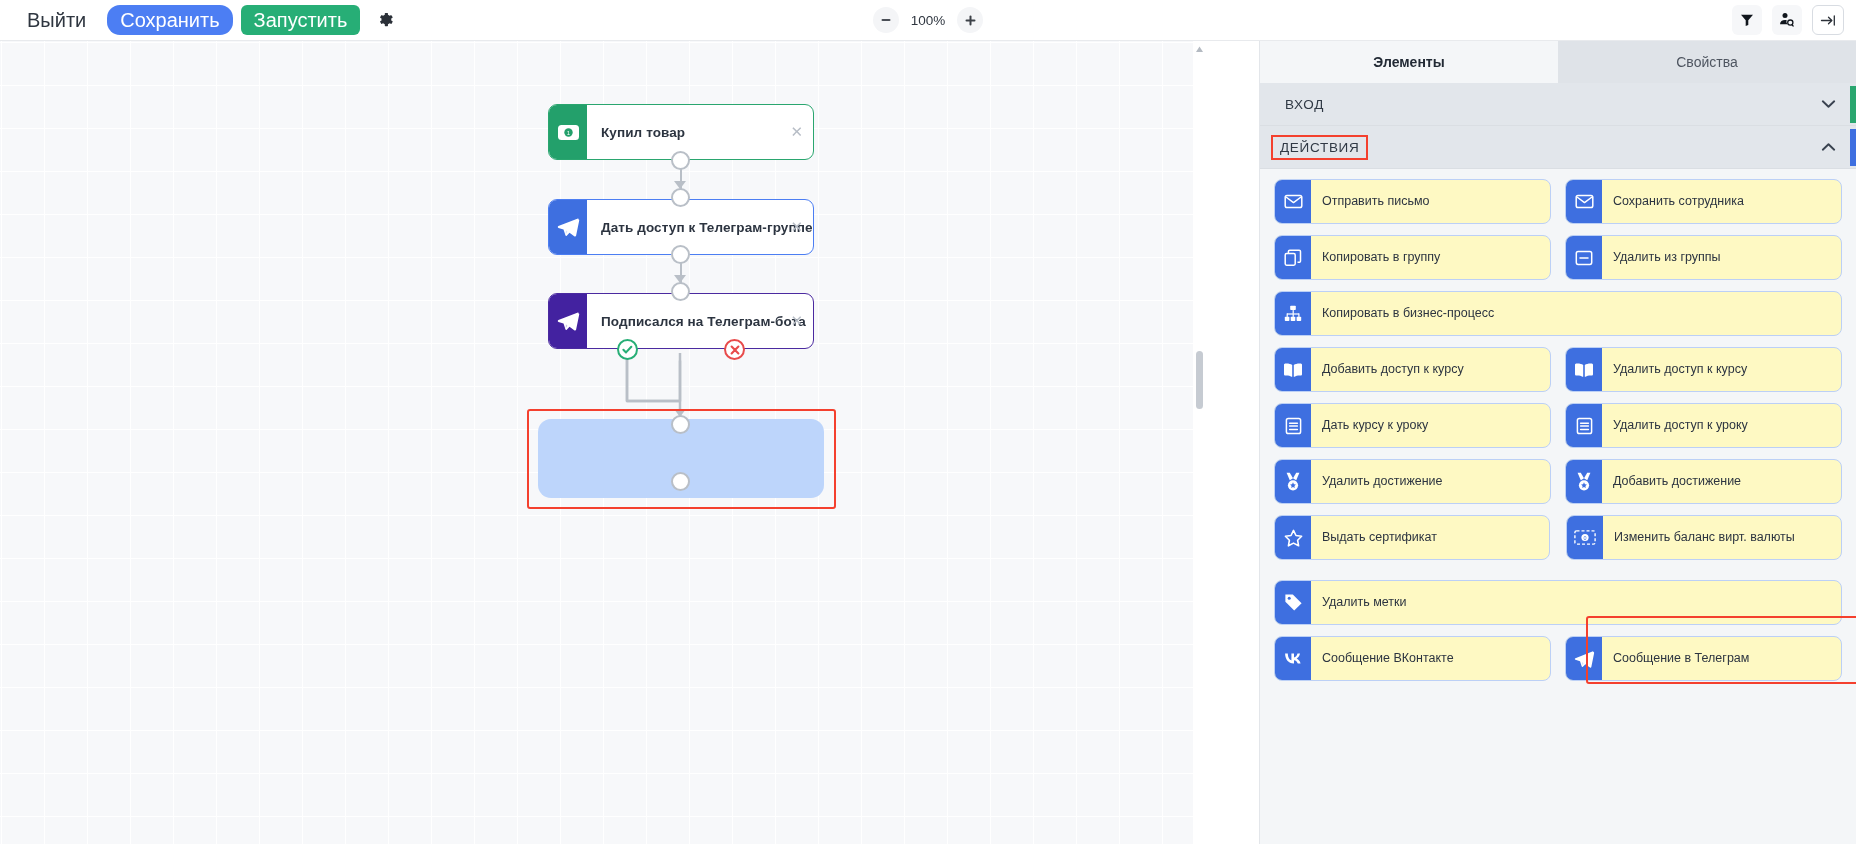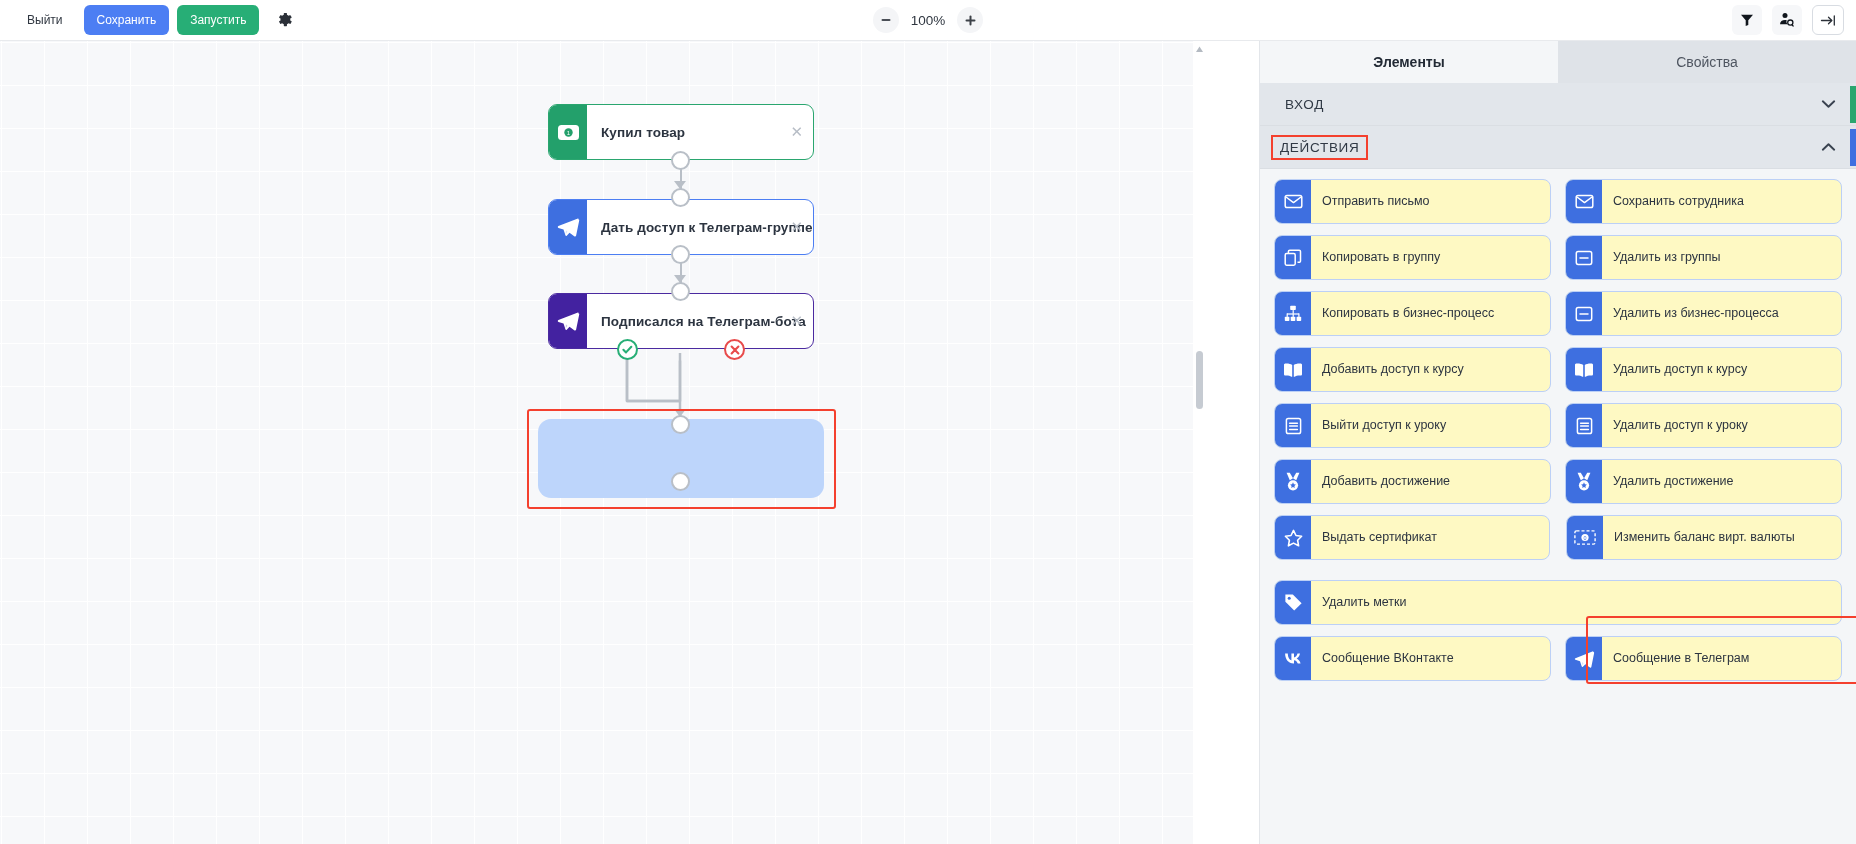--- a/index.html
+++ b/index.html
@@ -16,26 +16,26 @@
     position: absolute; left: 0; top: 0;
     width: 1856px; height: 41px;
     background: #ffffff;
     border-bottom: 1px solid #e8eaed;
     display: flex; align-items: center;
     z-index: 50;
   }
   .tb-left { display: flex; align-items: center; gap: 8px; padding-left: 14px; }
   .tb-btn {
     height: 30px; border-radius: 6px; border: none;
-    font-size: 12px; font-family: inherit; cursor: pointer;
+    font-size: 20px; font-family: inherit; cursor: pointer;
     display: flex; align-items: center; justify-content: center;
     padding: 0 13px; white-space: nowrap;
   }
   .tb-exit   { background: #ffffff; color: #2f3640; }
-  .tb-save   { background: #4c7ef3; color: #ffffff; }
+  .tb-save   { background: #4c7ef3; color: #ffffff; border-radius: 13px; }
   .tb-run    { background: #27ae76; color: #ffffff; }
   .tb-gear {
     width: 32px; height: 30px; background: #ffffff; border: none;
     display: flex; align-items: center; justify-content: center;
     cursor: pointer; padding: 0; margin-left: 2px;
   }
 
   .tb-center {
     position: absolute; left: 50%; transform: translateX(-50%);
     display: flex; align-items: center; gap: 10px;
@@ -482,29 +482,20 @@
             <rect x="12.6" y="11.8" width="4.6" height="4.2" rx="0.8"></rect>
             <rect x="8.6" y="5.1" width="1.2" height="3.4"></rect>
             <rect x="3" y="8.4" width="12" height="1.2"></rect>
             <rect x="2.6" y="8.4" width="1.2" height="3.5"></rect>
             <rect x="8.6" y="8.4" width="1.2" height="3.5"></rect>
             <rect x="14.3" y="8.4" width="1.2" height="3.5"></rect>
           </svg>
         </div>
         <div class="card-txt">Копировать в бизнес-процесс</div>
       </div>
-      <div class="card">
-        <div class="card-ico">
-          <svg width="18" height="16" viewBox="0 0 18 16" fill="none" stroke="#ffffff" stroke-width="1.5" stroke-linejoin="round" stroke-linecap="round">
-            <rect x="1.3" y="1.6" width="15.4" height="12.8" rx="1.8"></rect>
-            <path d="M5 8h8"></path>
-          </svg>
-        </div>
-        <div class="card-txt">Удалить из бизнес-процесса</div>
-      </div>
     </div>
 
     <div class="card-row">
       <div class="card">
         <div class="card-ico">
           <svg width="20" height="16" viewBox="0 0 20 16" fill="#ffffff">
             <path d="M9.2 3.1C7.6 1.9 5.3 1.4 2.2 1.6c-.7.05-1.2.6-1.2 1.3v9.4c0 .75.63 1.33 1.36 1.28 2.6-.17 4.7.25 6 1.2h.84z"></path>
             <path d="M10.8 3.1c1.6-1.2 3.9-1.7 7-1.5.7.05 1.2.6 1.2 1.3v9.4c0 .75-.63 1.33-1.36 1.28-2.6-.17-4.7.25-6 1.2h-.84z"></path>
           </svg>
         </div>
@@ -522,21 +513,21 @@
     </div>
 
     <div class="card-row">
       <div class="card">
         <div class="card-ico">
           <svg width="17" height="18" viewBox="0 0 17 18" fill="none" stroke="#ffffff" stroke-width="1.5" stroke-linejoin="round" stroke-linecap="round">
             <rect x="1.4" y="1.4" width="14.2" height="15.2" rx="1.8"></rect>
             <path d="M4.6 6.2h7.8M4.6 9h7.8M4.6 12.6h7.8"></path>
           </svg>
         </div>
-        <div class="card-txt">Выйти доступ к уроку</div>
+        <div class="card-txt">Дать курсу к уроку</div>
       </div>
       <div class="card">
         <div class="card-ico">
           <svg width="17" height="18" viewBox="0 0 17 18" fill="none" stroke="#ffffff" stroke-width="1.5" stroke-linejoin="round" stroke-linecap="round">
             <rect x="1.4" y="1.4" width="14.2" height="15.2" rx="1.8"></rect>
             <path d="M4.6 6.2h7.8M4.6 9h7.8M4.6 12.6h7.8"></path>
           </svg>
         </div>
         <div class="card-txt">Удалить доступ к уроку</div>
       </div>
@@ -545,32 +536,32 @@
     <div class="card-row">
       <div class="card">
         <div class="card-ico">
           <svg width="18" height="19" viewBox="0 0 18 19" fill="#ffffff">
             <path d="M2.6 0.8h3.2L9 6.2 5.8 8.2z"></path>
             <path d="M15.4 0.8h-3.2L9 6.2l3.2 2z"></path>
             <circle cx="9" cy="13.3" r="5.1"></circle>
             <path d="M9 10.3l.9 1.9 2 .3-1.5 1.4.4 2-1.8-1-1.8 1 .4-2-1.5-1.4 2-.3z" fill="#3e6fe0"></path>
           </svg>
         </div>
-        <div class="card-txt">Добавить достижение</div>
+        <div class="card-txt">Удалить достижение</div>
       </div>
       <div class="card">
         <div class="card-ico">
           <svg width="18" height="19" viewBox="0 0 18 19" fill="#ffffff">
             <path d="M2.6 0.8h3.2L9 6.2 5.8 8.2z"></path>
             <path d="M15.4 0.8h-3.2L9 6.2l3.2 2z"></path>
             <circle cx="9" cy="13.3" r="5.1"></circle>
             <path d="M9 10.3l.9 1.9 2 .3-1.5 1.4.4 2-1.8-1-1.8 1 .4-2-1.5-1.4 2-.3z" fill="#3e6fe0"></path>
           </svg>
         </div>
-        <div class="card-txt">Удалить достижение</div>
+        <div class="card-txt">Добавить достижение</div>
       </div>
     </div>
 
     <div class="card-row gap-lg">
       <div class="card">
         <div class="card-ico">
           <svg width="19" height="18" viewBox="0 0 19 18" fill="none" stroke="#ffffff" stroke-width="1.6" stroke-linejoin="round">
             <path d="M9.5 1.4l2.5 5.1 5.6.8-4 3.9 1 5.6-5.1-2.7-5.1 2.7 1-5.6-4-3.9 5.6-.8z"></path>
           </svg>
         </div>

